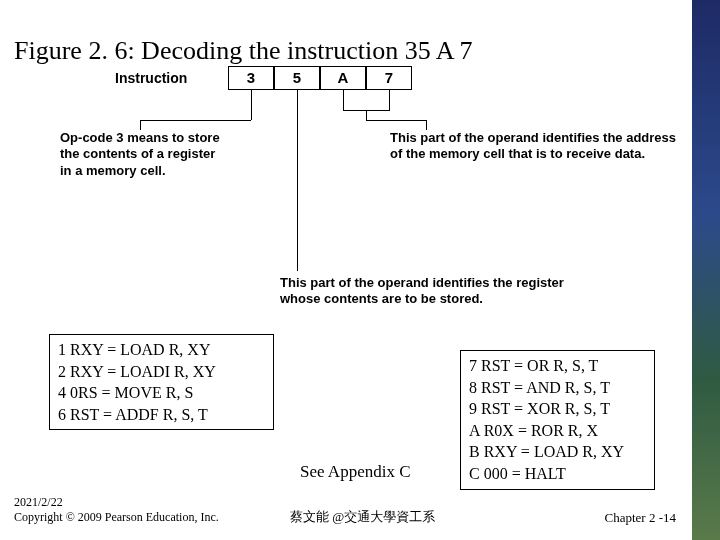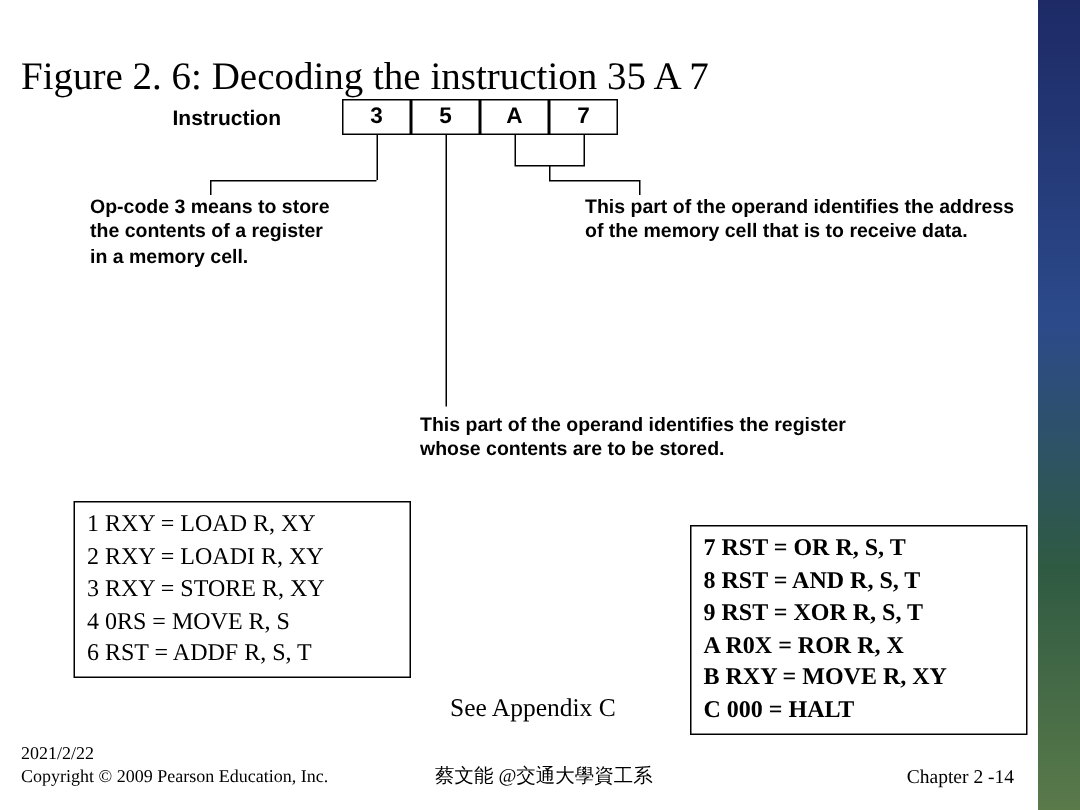--- a/index.html
+++ b/index.html
@@ -79,21 +79,21 @@
   .opcodes {
     position: absolute;
     border: 1px solid #000;
     background: #fff;
     font-size: 16px;
     line-height: 1.35;
     padding: 4px 8px;
     box-sizing: border-box;
   }
   .ops-left { left: 14px; top: 334px; width: 225px; margin-left: 35px; }
-  .ops-right { left: 460px; top: 350px; width: 225px; font-weight: bold; }
+  .ops-right { left: 460px; top: 350px; width: 195px; }
   .appendix {
     position: absolute;
     left: 300px;
     top: 462px;
     font-size: 17px;
   }
 
   .footer-left {
     position: absolute;
     left: 14px;
@@ -145,31 +145,30 @@
   <div class="hline" style="left:366px; top:120px; width:60px;"></div>
   <div class="vline" style="left:426px; top:120px; height:10px;"></div>
 
   <div class="explain ex-a">Op-code 3 means to store the contents of a register in a memory cell.</div>
   <div class="explain ex-b">This part of the operand identifies the address of the memory cell that is to receive data.</div>
   <div class="explain ex-c">This part of the operand identifies the register whose contents are to be stored.</div>
 
   <div class="opcodes ops-left">
     <div>1 RXY  = LOAD R, XY</div>
     <div>2 RXY  = LOADI R, XY</div>
-    <div>3 RXY = STORE R, XY</div>
     <div>4 0RS  =  MOVE R, S</div>
     <div>6 RST = ADDF R, S, T</div>
   </div>
 
   <div class="opcodes ops-right">
     <div>7 RST  = OR R, S, T</div>
     <div>8 RST  = AND R, S, T</div>
     <div>9 RST = XOR R, S, T</div>
     <div>A R0X = ROR R, X</div>
-    <div>B RXY = MOVE R, XY</div>
+    <div>B RXY = LOAD R, XY</div>
     <div>C 000   = HALT</div>
   </div>
 
   <div class="appendix">See Appendix C</div>
 
   <div class="footer-left">
     <div>2021/2/22</div>
     <div>Copyright © 2009 Pearson Education, Inc.</div>
   </div>
   <div class="footer-mid">蔡文能 @交通大學資工系</div>

